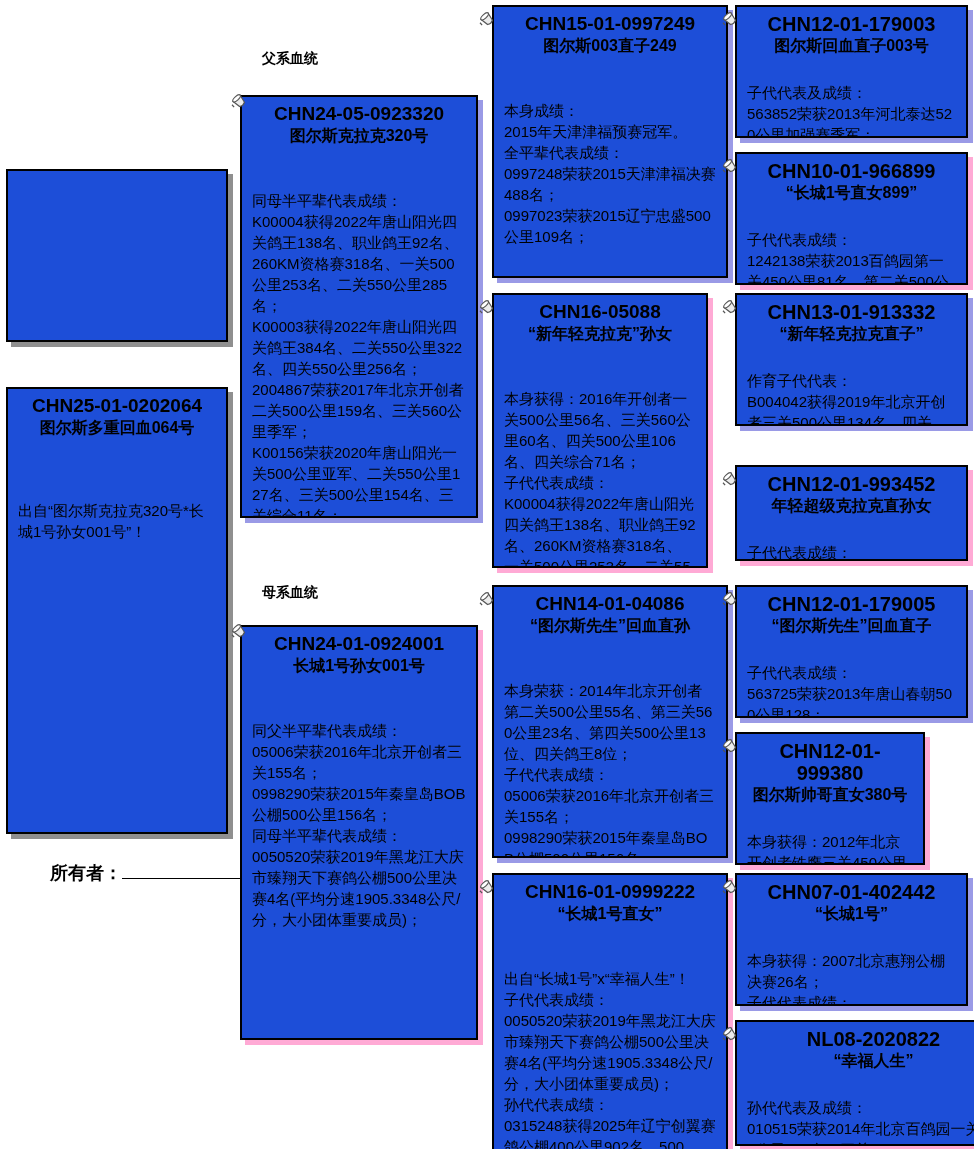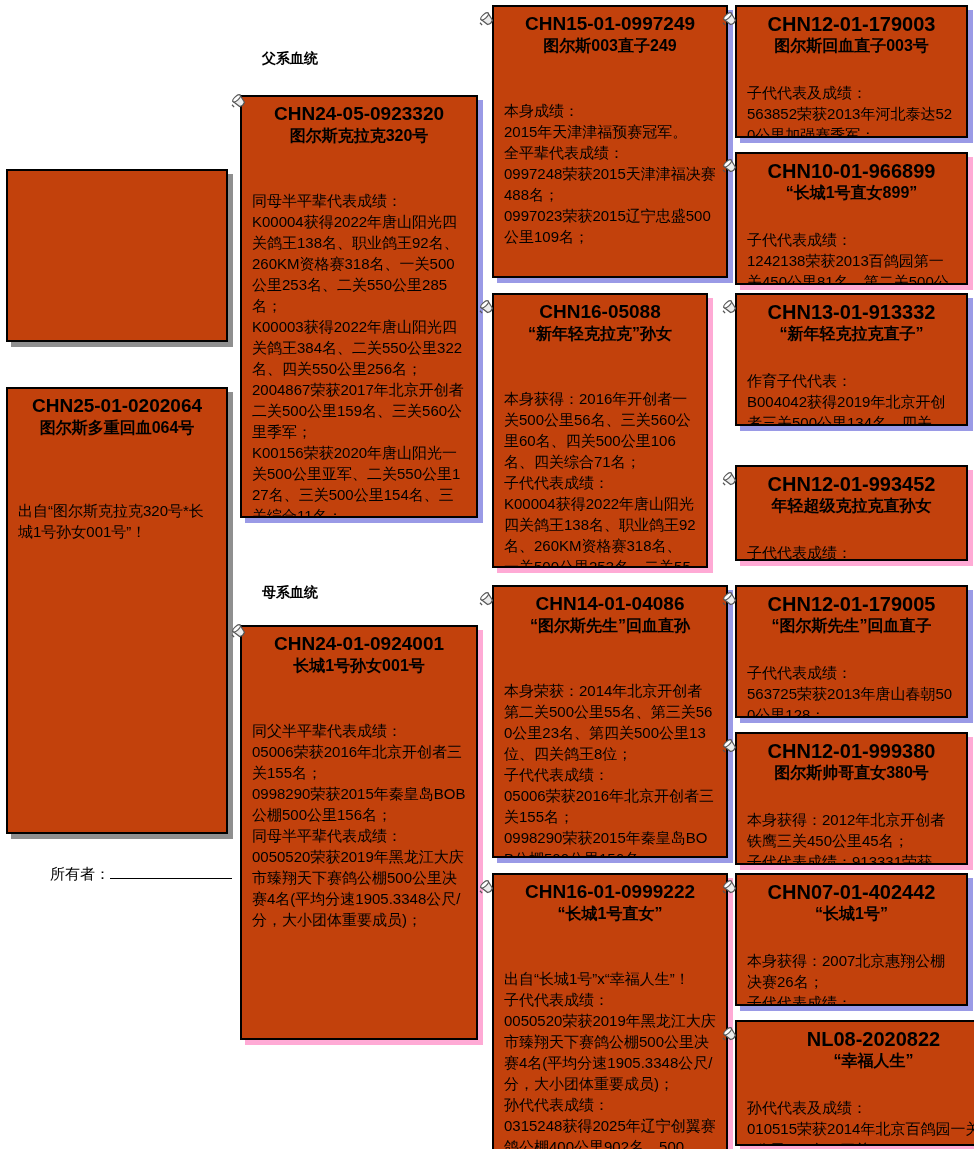--- a/index.html
+++ b/index.html
@@ -1,38 +1,38 @@
 <!DOCTYPE html>
 <html style="--male-shadow: #9a9ae6; --female-shadow: #ffaad5; --neutral-shadow: #8f8f8f; --border: #000000;"><head>
 <meta charset="utf-8">
 <style>
   html,body{margin:0;padding:0;background:#fff;}
   body{font-family:"Liberation Sans","DejaVu Sans",sans-serif;color:#000;}
   .canvas{position:relative;width:974px;height:1149px;background:#fff;overflow:hidden;}
 
-  .pbox{position:absolute;border:2px solid var(--border,#000);background:#c2410c;box-sizing:border-box;padding-left:40px;}
+  .pbox{position:absolute;border:2px solid var(--border,#000);background:#1d4ed8;box-sizing:border-box;padding-left:40px;}
   .pbox.male{box-shadow:5px 5px 0 var(--male-shadow,#9a9ae6);}
   .pbox.female{box-shadow:5px 5px 0 var(--female-shadow,#ffaad5);}
   .pbox.neutral{box-shadow:5px 5px 0 var(--neutral-shadow,#8f8f8f);margin-top:24px;}
 
   .content{position:absolute;left:0;top:0;right:0;bottom:0;overflow:hidden;padding:6px 10px;box-sizing:border-box;}
   .ring{font-weight:bold;font-size:19px;text-align:center;line-height:22px;}
   .col4 .ring{font-size:20px;}
   .pname{font-weight:bold;font-size:16px;text-align:center;line-height:20px;margin-top:1px;}
   .pbody{font-size:15px;line-height:21px;white-space:pre-wrap;word-break:break-all;}
   .col23 .pbody{margin-top:44px;}
   .col4 .pbody{margin-top:26px;}
   .subject-box .pbody{margin-top:62px;}
 
   .blood-label{position:absolute;font-weight:bold;font-size:14px;line-height:16px;}
 
   .anchor-icon{position:absolute;width:19px;height:19px;left:-17px;top:1px;}
   .anchor-icon.raised{left:-13px;top:-7px;}
 
-  .owner-row{position:absolute;font-size:15px;line-height:18px;}
+  .owner-row{position:absolute;font-size:18px;line-height:18px;font-weight:bold;}
   .owner-line{display:inline-block;width:122px;height:14px;border-bottom:1px solid #000;vertical-align:baseline;}
 </style>
 </head>
 <body>
 
 <svg width="0" height="0" style="position:absolute" aria-hidden="true">
   <symbol id="icon-bucket" viewBox="0 0 20 20">
     <g transform="rotate(-42 10 11)">
       <path d="M5 8 L6.6 16.6 Q10 18.6 13.4 16.6 L15 8 Z" fill="#ececec" stroke="#555" stroke-width="1.2"></path>
       <ellipse cx="10" cy="8" rx="5" ry="2.1" fill="#ffffff" stroke="#555" stroke-width="1.2"></ellipse>
@@ -200,21 +200,21 @@
         <use href="#icon-bucket"></use>
       </svg>
     <div class="content">
       <div class="ring">CHN12-01-179005</div>
       <div class="pname">“图尔斯先生”回血直子</div>
       <div class="pbody">子代代表成绩：
 563725荣获2013年唐山春朝500公里128；</div>
     </div>
   </div>
 
-  <div class="pbox female col4" style="left:735px;top:732px;width:233px;height:133px;">
+  <div class="pbox female col4" style="left:735px;top:732px;width:190px;height:133px;">
     <svg class="anchor-icon">
         <use href="#icon-bucket"></use>
       </svg>
     <div class="content">
       <div class="ring">CHN12-01-999380</div>
       <div class="pname">图尔斯帅哥直女380号</div>
       <div class="pbody">本身获得：2012年北京开创者铁鹰三关450公里45名；
 子代代表成绩：913331荣获</div>
     </div>
   </div>

